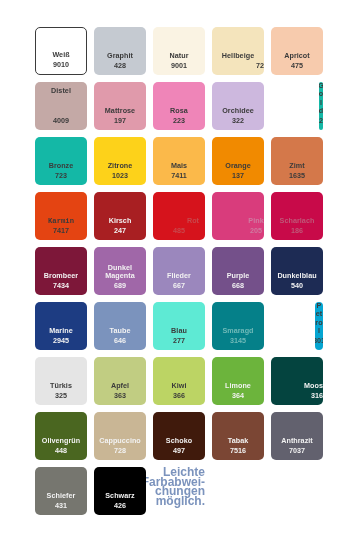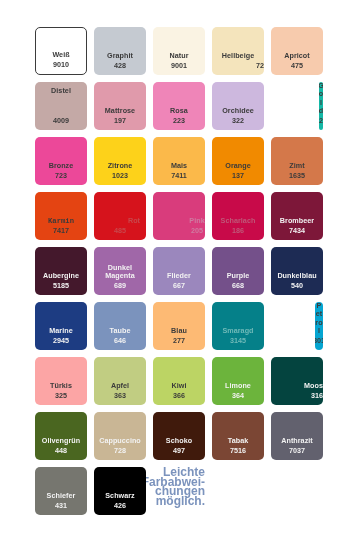--- a/index.html
+++ b/index.html
@@ -109,21 +109,21 @@
         <div class="swatch-code" style="color: rgb(59, 59, 59);">223</div>
       </div>
       <div class="swatch" style="background: rgb(205, 184, 222);">
         <div class="swatch-name" style="color: rgb(59, 59, 59);">Orchidee</div>
         <div class="swatch-code" style="color: rgb(59, 59, 59);">322</div>
       </div>
       <div class="swatch" style="background: #14b8a6; margin-left: 48px;">
         <div class="swatch-name" style="color: rgb(59, 59, 59);">Gold</div>
         <div class="swatch-code" style="color: rgb(59, 59, 59);">124</div>
       </div>
-      <div class="swatch" style="background: #ec4899;">
+      <div class="swatch" style="background: #14b8a6;">
         <div class="swatch-name" style="color: rgb(59, 59, 59);">Bronze</div>
         <div class="swatch-code" style="color: rgb(59, 59, 59);">723</div>
       </div>
       <div class="swatch" style="background: rgb(253, 210, 26);">
         <div class="swatch-name" style="color: rgb(59, 59, 59);">Zitrone</div>
         <div class="swatch-code" style="color: rgb(59, 59, 59);">1023</div>
       </div>
       <div class="swatch" style="background: rgb(251, 185, 74);">
         <div class="swatch-name" style="color: rgb(59, 59, 59);">Mais</div>
         <div class="swatch-code" style="color: rgb(59, 59, 59);">7411</div>
@@ -133,40 +133,40 @@
         <div class="swatch-code" style="color: rgb(59, 59, 59);">137</div>
       </div>
       <div class="swatch" style="background: rgb(212, 120, 74);">
         <div class="swatch-name" style="color: rgb(59, 59, 59);">Zimt</div>
         <div class="swatch-code" style="color: rgb(59, 59, 59);">1635</div>
       </div>
       <div class="swatch" style="background: rgb(228, 68, 18);">
         <div class="swatch-name" style="color: rgb(59, 59, 59); font-family: Liberation Mono, monospace;">Karmin</div>
         <div class="swatch-code" style="color: rgb(59, 59, 59);">7417</div>
       </div>
+      <div class="swatch" style="background: rgb(168, 31, 34);">
+        <div class="swatch-name" style="color: rgb(242, 242, 242);">Kirsch</div>
+        <div class="swatch-code" style="color: rgb(242, 242, 242);">247</div>
+      </div>
       <div class="swatch" style="background: rgb(214, 19, 28);">
         <div class="swatch-name" style="color: rgb(200, 72, 76); padding-left: 28px;">Rot</div>
         <div class="swatch-code" style="color: rgb(200, 72, 76);">485</div>
       </div>
       <div class="swatch" style="background: rgb(217, 60, 124); padding-left: 36px;">
         <div class="swatch-name" style="color: rgb(207, 123, 161);">Pink</div>
         <div class="swatch-code" style="color: rgb(207, 123, 161);">205</div>
       </div>
       <div class="swatch" style="background: rgb(200, 10, 73);">
         <div class="swatch-name" style="color: rgb(191, 88, 120);">Scharlach</div>
         <div class="swatch-code" style="color: rgb(191, 88, 120);">186</div>
       </div>
       <div class="swatch" style="background: rgb(125, 23, 57);">
         <div class="swatch-name" style="color: rgb(242, 242, 242);">Brombeer</div>
         <div class="swatch-code" style="color: rgb(242, 242, 242);">7434</div>
       </div>
-      <div class="swatch" style="background: rgb(68, 24, 44);">
-        <div class="swatch-name" style="color: rgb(242, 242, 242);">Aubergine</div>
-        <div class="swatch-code" style="color: rgb(242, 242, 242);">5185</div>
-      </div>
       <div class="swatch" style="background: rgb(160, 103, 168);">
         <div class="swatch-name" style="color: rgb(242, 242, 242);">Dunkel Magenta</div>
         <div class="swatch-code" style="color: rgb(242, 242, 242);">689</div>
       </div>
       <div class="swatch" style="background: rgb(155, 135, 189);">
         <div class="swatch-name" style="color: rgb(242, 242, 242);">Flieder</div>
         <div class="swatch-code" style="color: rgb(242, 242, 242);">667</div>
       </div>
       <div class="swatch" style="background: rgb(116, 80, 138);">
         <div class="swatch-name" style="color: rgb(242, 242, 242);">Purple</div>
@@ -177,33 +177,33 @@
         <div class="swatch-code" style="color: rgb(242, 242, 242);">540</div>
       </div>
       <div class="swatch" style="background: rgb(29, 60, 130);">
         <div class="swatch-name" style="color: rgb(242, 242, 242);">Marine</div>
         <div class="swatch-code" style="color: rgb(242, 242, 242);">2945</div>
       </div>
       <div class="swatch" style="background: rgb(123, 147, 189);">
         <div class="swatch-name" style="color: rgb(242, 242, 242);">Taube</div>
         <div class="swatch-code" style="color: rgb(242, 242, 242);">646</div>
       </div>
-      <div class="swatch" style="background: #fdba74;">
+      <div class="swatch" style="background: #5eead4;">
         <div class="swatch-name" style="color: rgb(59, 59, 59);">Blau</div>
         <div class="swatch-code" style="color: rgb(59, 59, 59);">277</div>
       </div>
       <div class="swatch" style="background: rgb(5, 128, 137);">
         <div class="swatch-name" style="color: rgb(111, 185, 184);">Smaragd</div>
         <div class="swatch-code" style="color: rgb(111, 185, 184);">3145</div>
       </div>
       <div class="swatch" style="background: rgb(5, 165, 209); margin-left: 44px;">
         <div class="swatch-name" style="color: rgb(59, 59, 59);">Petrol</div>
         <div class="swatch-code" style="color: rgb(59, 59, 59);">801</div>
       </div>
-      <div class="swatch" style="background: #fca5a5;">
+      <div class="swatch" style="background: #e5e5e5;">
         <div class="swatch-name" style="color: rgb(59, 59, 59);">Türkis</div>
         <div class="swatch-code" style="color: rgb(59, 59, 59);">325</div>
       </div>
       <div class="swatch" style="background: rgb(193, 205, 130);">
         <div class="swatch-name" style="color: rgb(59, 59, 59);">Apfel</div>
         <div class="swatch-code" style="color: rgb(59, 59, 59);">363</div>
       </div>
       <div class="swatch" style="background: rgb(188, 212, 100);">
         <div class="swatch-name" style="color: rgb(59, 59, 59);">Kiwi</div>
         <div class="swatch-code" style="color: rgb(59, 59, 59);">366</div>

